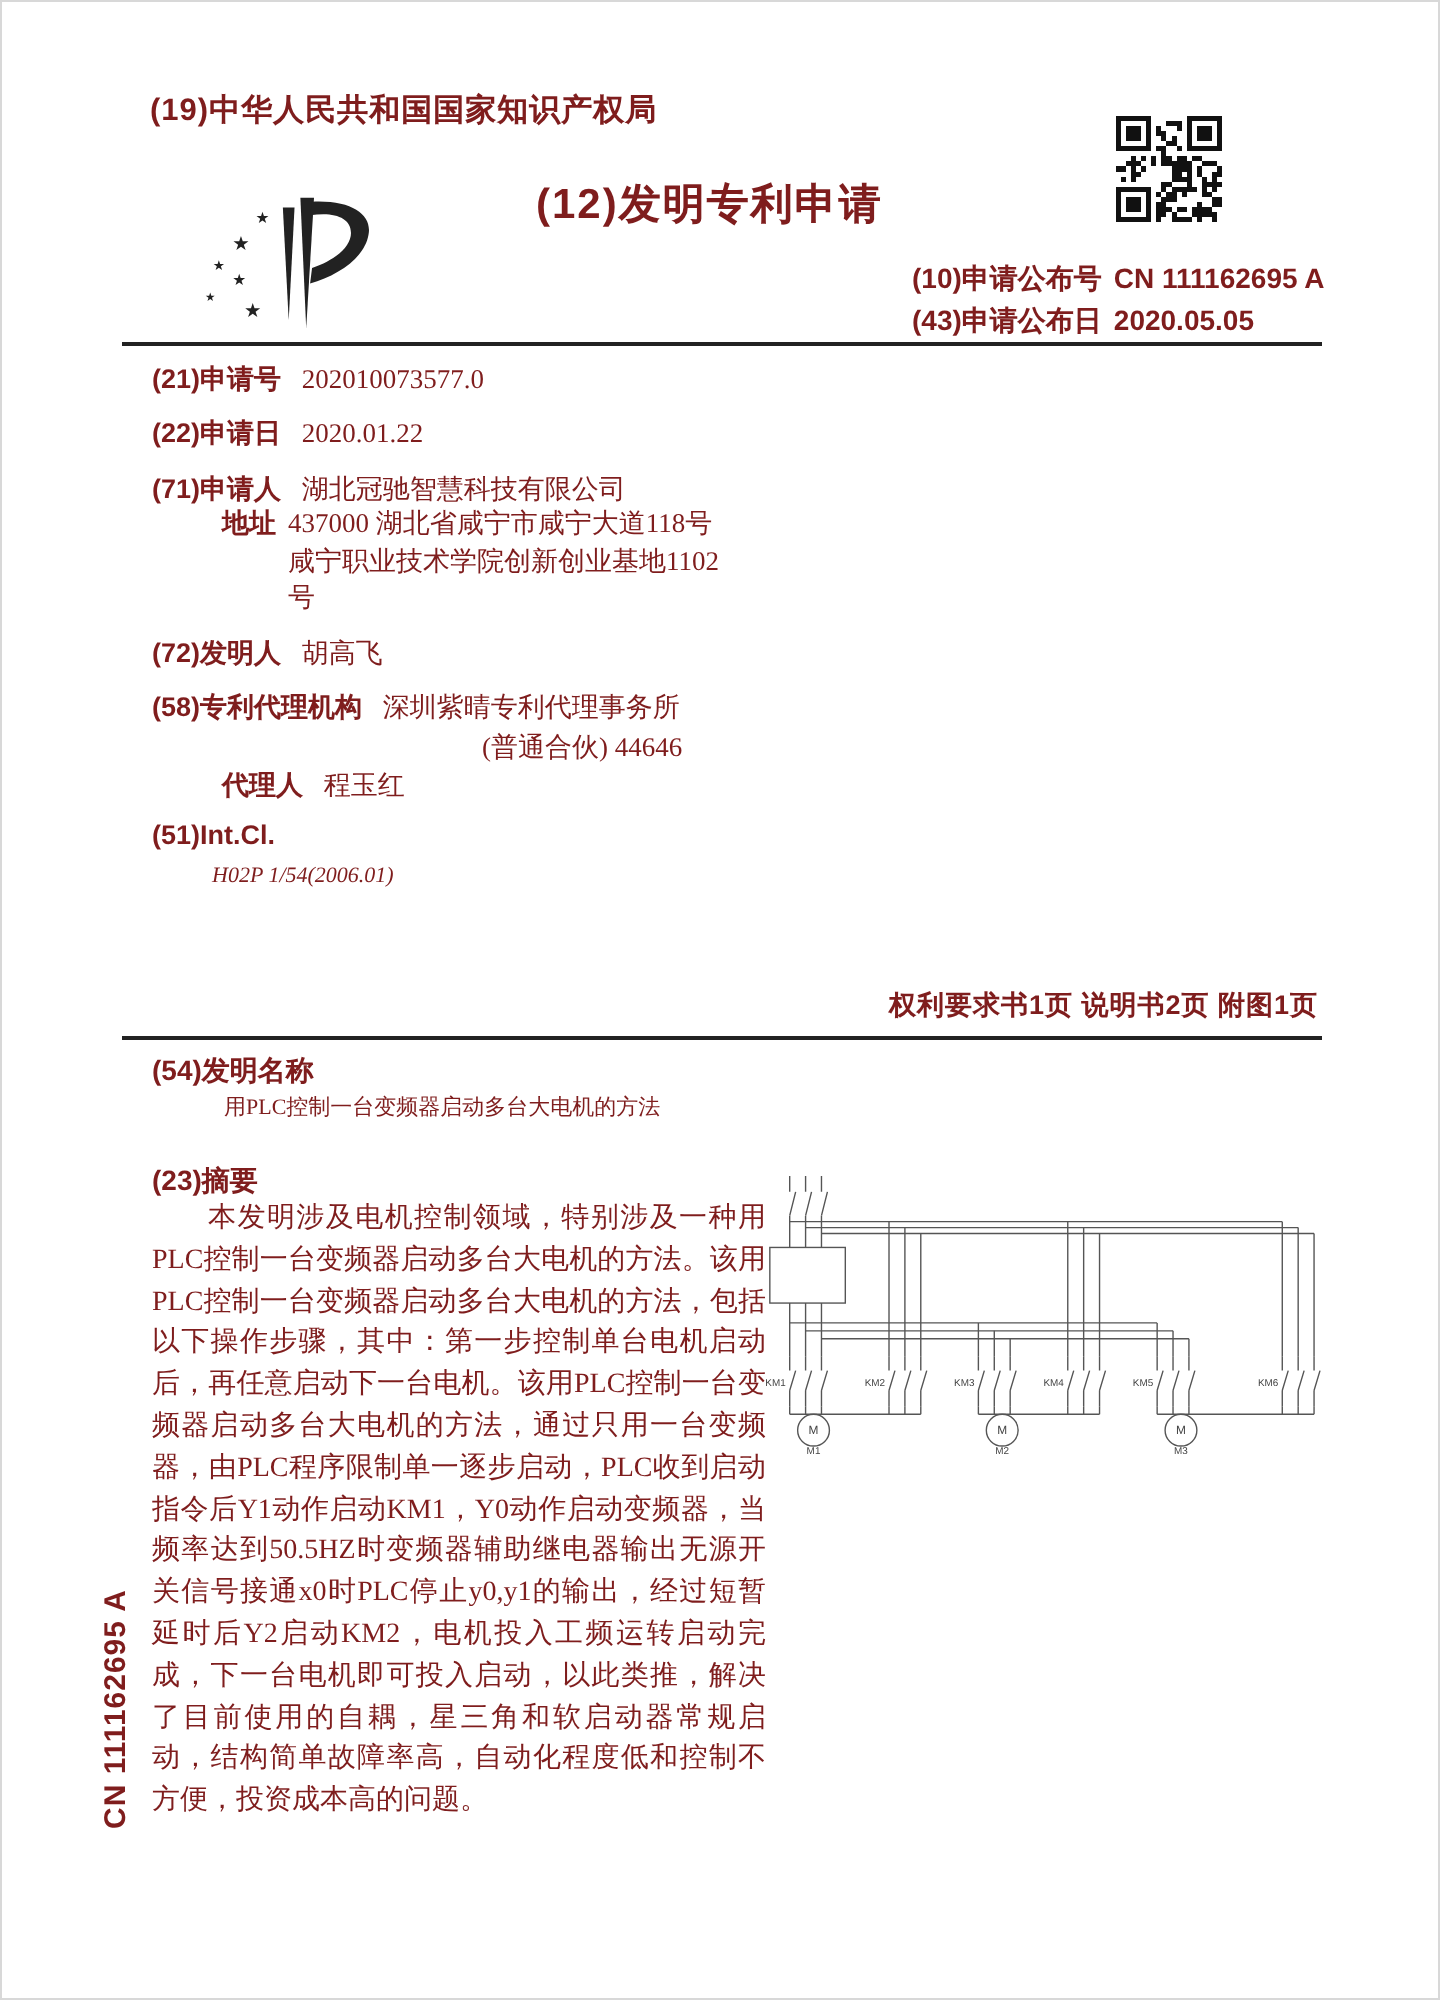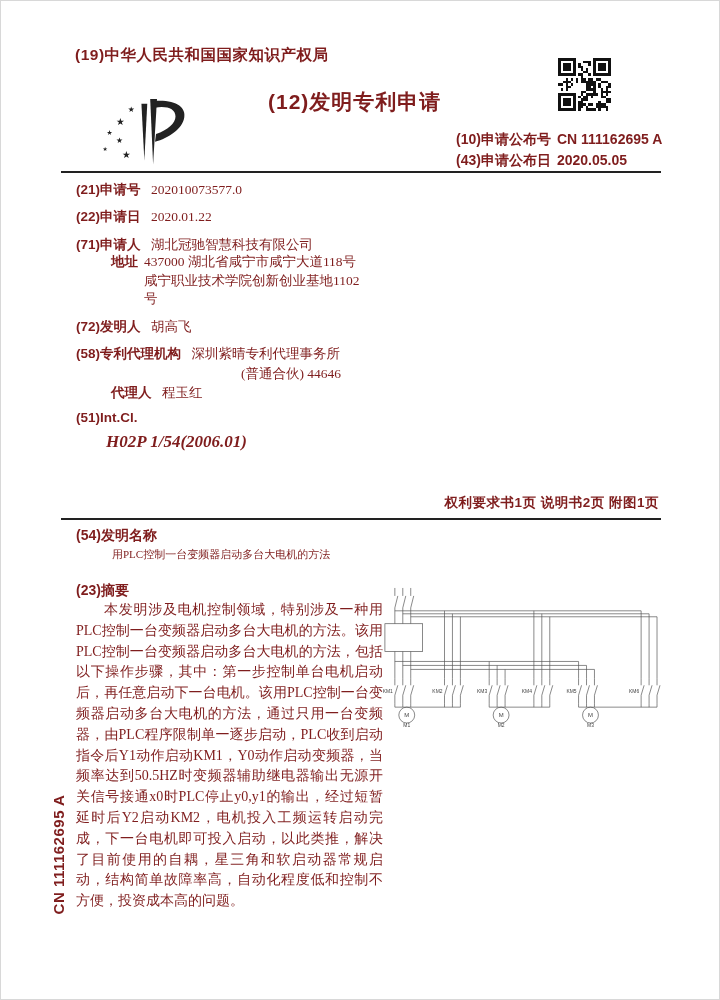--- a/index.html
+++ b/index.html
@@ -12,21 +12,21 @@
   .office{top:44px;left:74px;font-size:15.5px;letter-spacing:.5px;}
   .doctype{top:87px;left:267px;font-size:21px;letter-spacing:1px;}
   .pubrow{left:455px;font-size:14px;white-space:nowrap;}
   .pubrow .lab{font-weight:bold;}
   .pubrow .val{font-weight:bold;margin-left:6px;}
   .rule{left:60px;width:600px;height:2px;background:#222;}
   .fieldrow{font-size:13.5px;white-space:nowrap;}
   .fieldrow .lab{font-weight:bold;font-family:"Liberation Sans",sans-serif;}
   .fieldrow .val{font-family:"Liberation Serif",serif;margin-left:7px;}
   .addr-lines span{display:block;line-height:18.5px;}
-  .ipc{font-style:italic;font-weight:bold;font-size:17px;}
+  .ipc{font-style:italic;font-weight:normal;font-size:11px;}
   .pagesinfo{top:493px;right:60px;font-size:13.5px;font-weight:bold;letter-spacing:.5px;}
   .seclab{font-size:14px;font-weight:bold;}
   .invtitle{top:544px;left:75px;width:316px;font-size:11px;line-height:19.5px;
             text-indent:36px;}
   .abstract{top:599px;left:75px;width:307px;font-size:14px;line-height:20.8px;
             text-align:justify;text-indent:28px;}
   .sidecode{top:845px;left:-10px;width:134px;text-align:center;font-size:15px;
             font-weight:bold;letter-spacing:.5px;transform:rotate(-90deg);}
   .figwrap{top:583px;left:372px;width:288px;height:144px;}
   svg text{font-family:"Liberation Sans","DejaVu Sans",sans-serif;}

